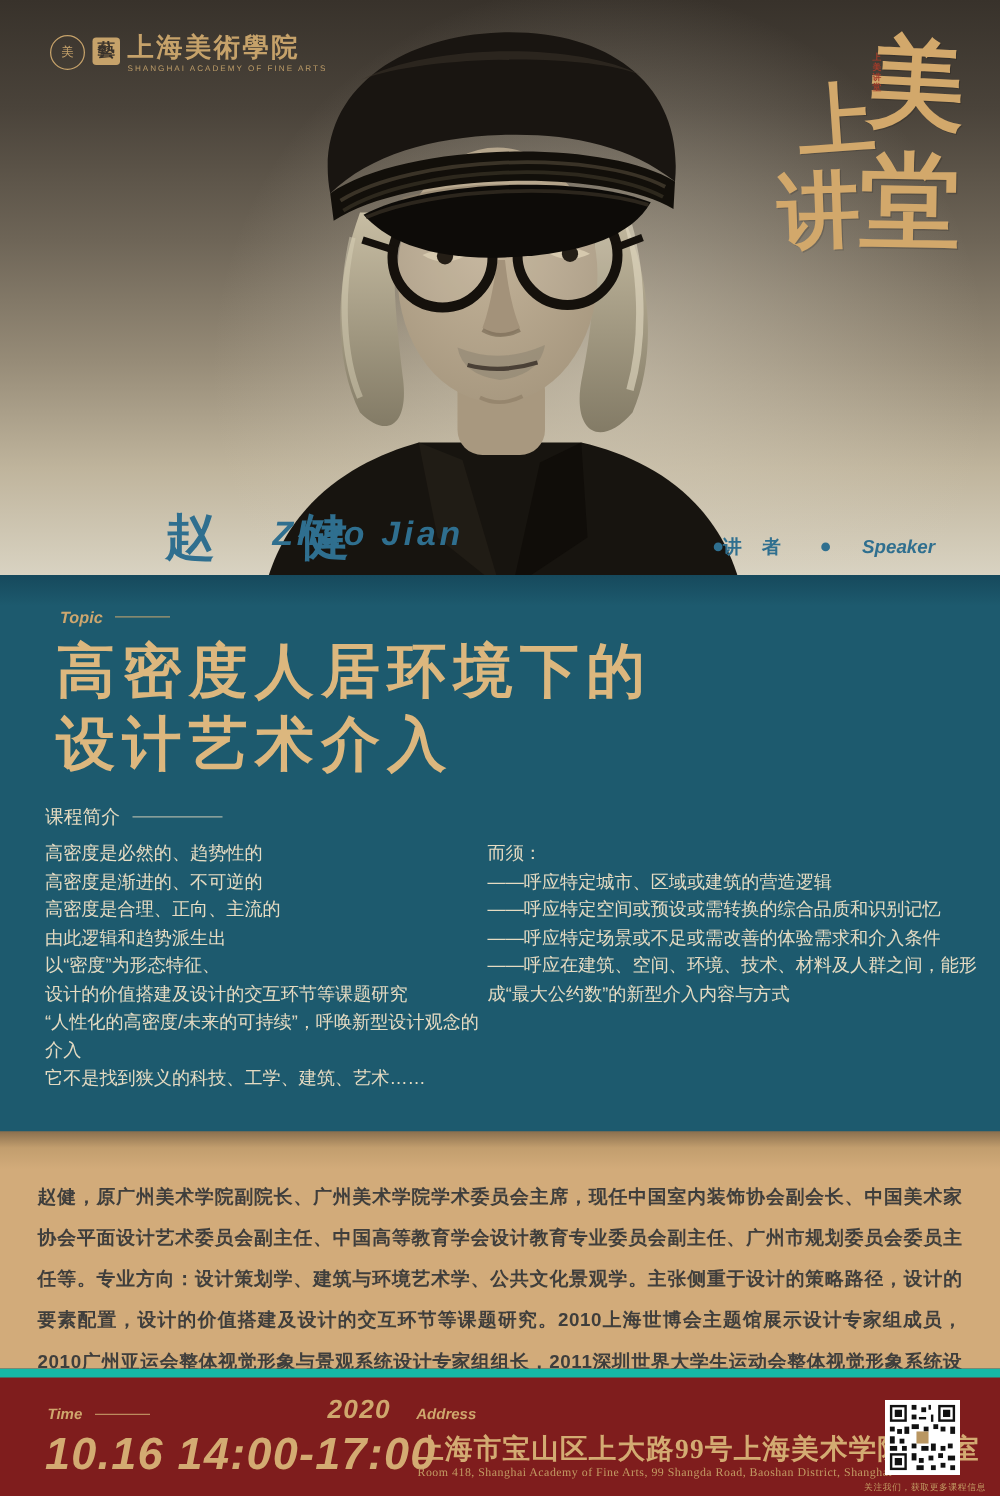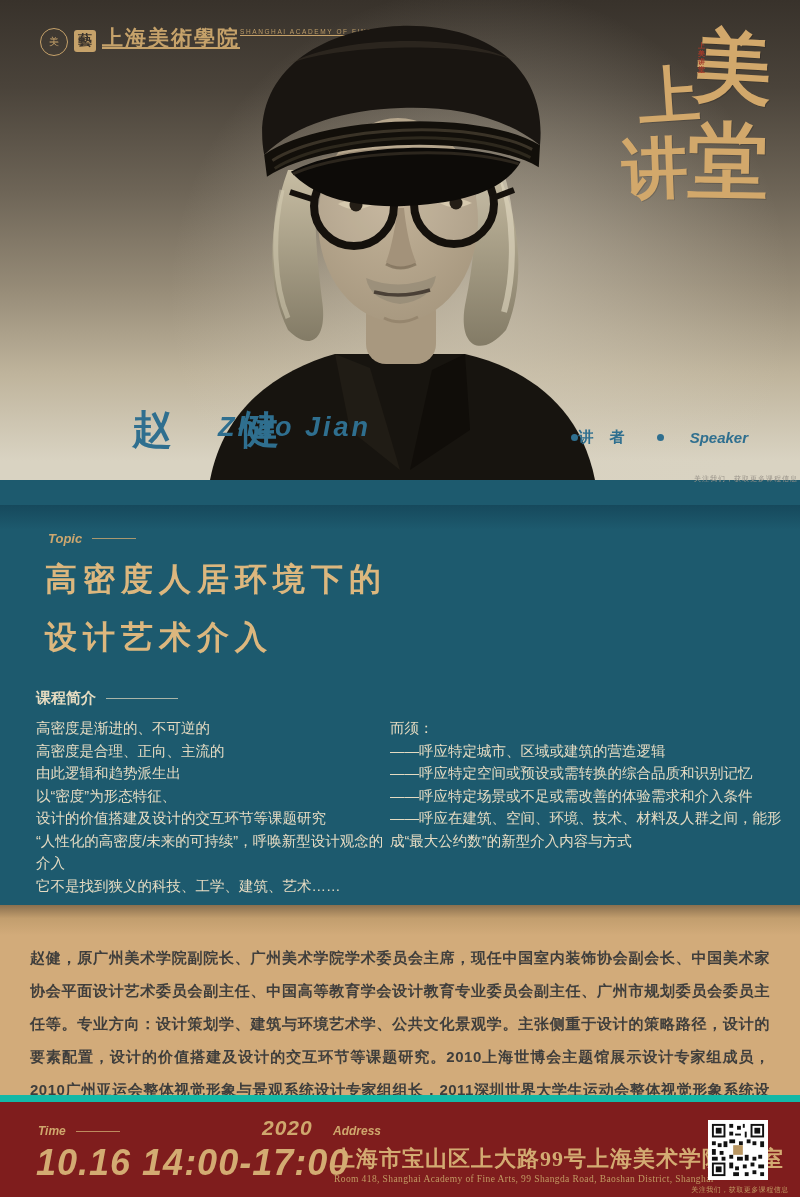--- a/index.html
+++ b/index.html
@@ -16,21 +16,21 @@
   }
   .logo{position:absolute;left:40px;top:26px;display:flex;align-items:flex-start;color:#c6a26a;}
   .logo .roundel{
     width:26px;height:26px;border:1.5px solid #c6a26a;border-radius:50%;
     display:flex;align-items:center;justify-content:center;font-size:10px;margin-top:2px;
   }
   .logo .sealbox{
     width:22px;height:22px;background:#c6a26a;color:#3a332c;border-radius:3px;
     display:flex;align-items:center;justify-content:center;font-size:14px;font-weight:bold;margin:4px 6px 0 6px;
   }
-  .logo .wordmark{display:flex;flex-direction:row;text-decoration:underline;}
+  .logo .wordmark{display:flex;flex-direction:column;}
   .logo .cn{font-family:"Liberation Serif",serif;font-size:21px;font-weight:bold;letter-spacing:2px;line-height:24px;}
   .logo .en{font-size:6.5px;letter-spacing:1.6px;margin-top:2px;color:#bd9c68;}
   .calli{position:absolute;right:18px;top:16px;width:160px;height:180px;color:#d2a86b;
     font-family:"Liberation Serif",serif;font-weight:bold;}
   .calli .c{position:absolute;text-shadow:1px 1px 0 rgba(0,0,0,.15);}
   .calli .c1{left:16px;top:38px;font-size:62px;transform:rotate(-4deg);}
   .calli .c2{right:10px;top:0px;font-size:78px;transform:rotate(3deg);}
   .calli .c3{left:0px;top:108px;font-size:66px;transform:rotate(-2deg);}
   .calli .c4{right:14px;top:92px;font-size:80px;transform:rotate(1deg);}
   .calli .seal{position:absolute;left:76px;top:26px;color:#a33b2a;font-size:7px;width:10px;line-height:8px;font-weight:bold;}
@@ -38,29 +38,29 @@
   .name-cn{position:absolute;left:100px;top:402px;color:#2f6f8f;font-size:40px;font-weight:bold;letter-spacing:28px;
     font-family:"Liberation Sans",sans-serif;margin-left:32px;}
   .name-en{position:absolute;left:218px;top:412px;color:#2f6f8f;font-size:27px;font-weight:bold;font-style:italic;letter-spacing:3px;}
   .role{position:absolute;right:52px;top:428px;display:flex;align-items:center;color:#2f6f8f;font-size:15px;font-weight:bold;}
   .role .dot{width:7px;height:7px;border-radius:50%;background:#2f6f8f;display:inline-block;}
   .role .en{font-style:italic;margin-left:26px;}
   .role .cn{letter-spacing:6px;}
   .hero-note{position:absolute;right:2px;top:474px;font-size:7px;color:#9b958b;letter-spacing:1px;}
   
   .teal{
-    position:absolute;left:0;top:505px;width:800px;height:309px;
+    position:absolute;left:0;top:460px;width:800px;height:309px;
     background:linear-gradient(180deg,#16495c 0%, #1d5a6e 8%, #1d5a6e 100%);
     color:#e7dcc1;
   }
   .topic-label{position:absolute;left:48px;top:26px;color:#cda76f;font-size:13px;font-weight:bold;font-style:italic;display:flex;align-items:center;}
   .rule{display:inline-block;height:1px;background:#cda76f;width:44px;margin-left:10px;opacity:.8;}
-  .title{position:absolute;left:45px;top:48px;color:#dcb77e;font-family:Liberation Mono, monospace;
-    font-weight:bold;font-size:32px;line-height:58px;letter-spacing:6px;}
-  .intro-head{position:absolute;left:36px;top:184px;font-size:15px;font-weight:bold;color:#e7dcc1;display:flex;align-items:center;}
+  .title{position:absolute;left:45px;top:48px;color:#dcb77e;font-family:Liberation Sans, sans-serif;
+    font-weight:bold;font-size:47px;line-height:58px;letter-spacing:6px;}
+  .intro-head{position:absolute;left:36px;top:184px;font-size:15px;font-weight:normal;color:#e7dcc1;display:flex;align-items:center;}
   .intro-head .rule{width:72px;background:#e7dcc1;opacity:.7;}
   .col{position:absolute;top:212px;font-size:14.5px;line-height:22.5px;color:#e5dbc2;}
   .col p{margin:0;}
   .col-left{left:36px;width:350px;}
   .col-right{left:390px;width:392px;}
   
   .bio{
     position:absolute;left:0;top:905px;width:800px;height:190px;
     background:linear-gradient(180deg,#8a6f4e 0%, #c29e6e 7%, #d2ab7a 16%, #d2ab7a 100%);
   }
@@ -189,20 +189,21 @@
       <div>高密度人居环境下的</div>
       <div>设计艺术介入</div>
     </div>
 
     <div class="intro-head">
       <span>课程简介</span>
       <span class="rule"></span>
     </div>
 
     <div class="col col-left">
+      <p>高密度是必然的、趋势性的</p>
       <p>高密度是渐进的、不可逆的</p>
       <p>高密度是合理、正向、主流的</p>
       <p>由此逻辑和趋势派生出</p>
       <p>以“密度”为形态特征、</p>
       <p>设计的价值搭建及设计的交互环节等课题研究</p>
       <p>“人性化的高密度/未来的可持续”，呼唤新型设计观念的介入</p>
       <p>它不是找到狭义的科技、工学、建筑、艺术……</p>
     </div>
 
     <div class="col col-right">

